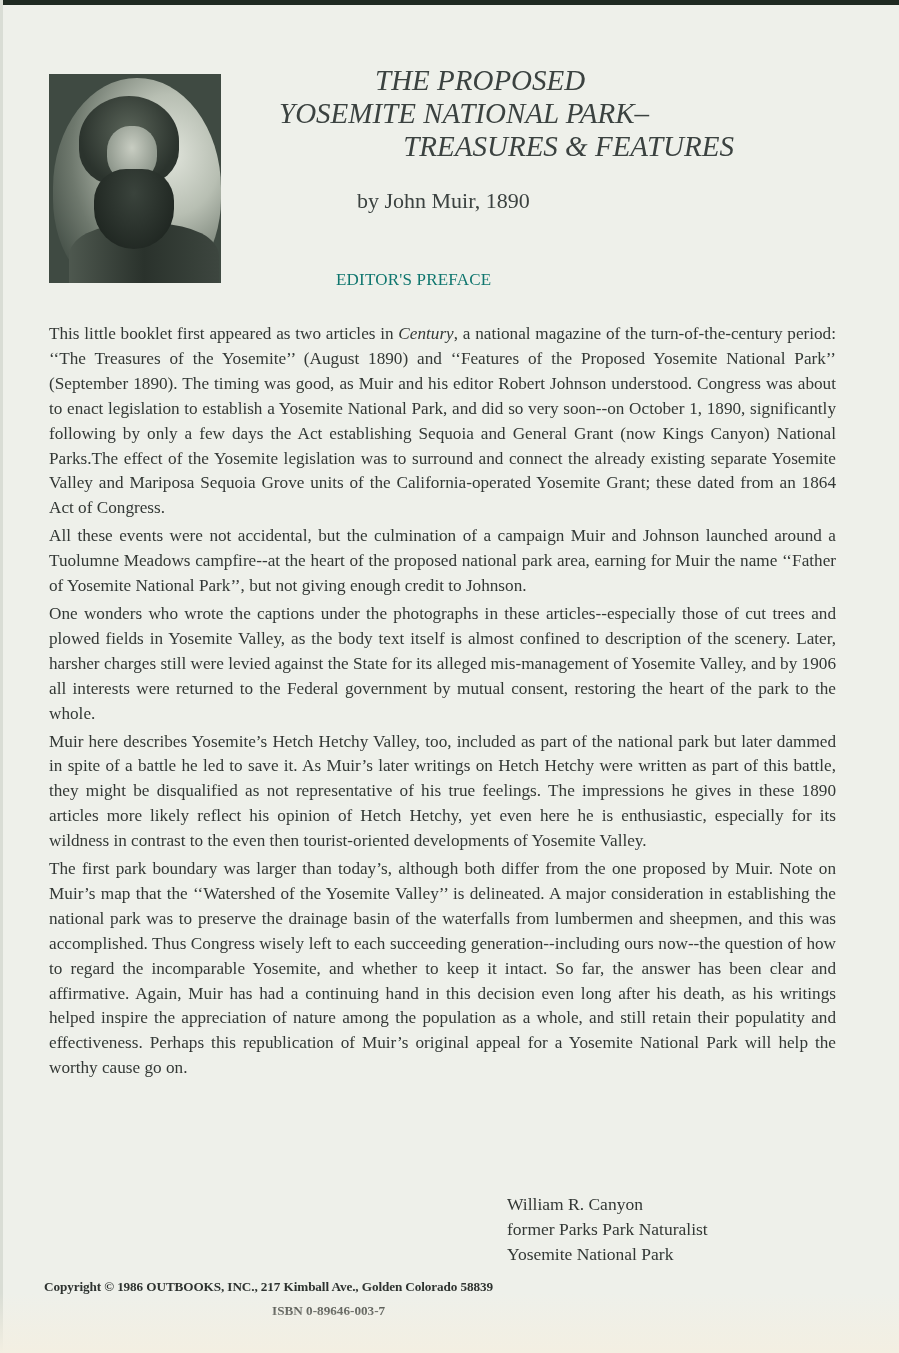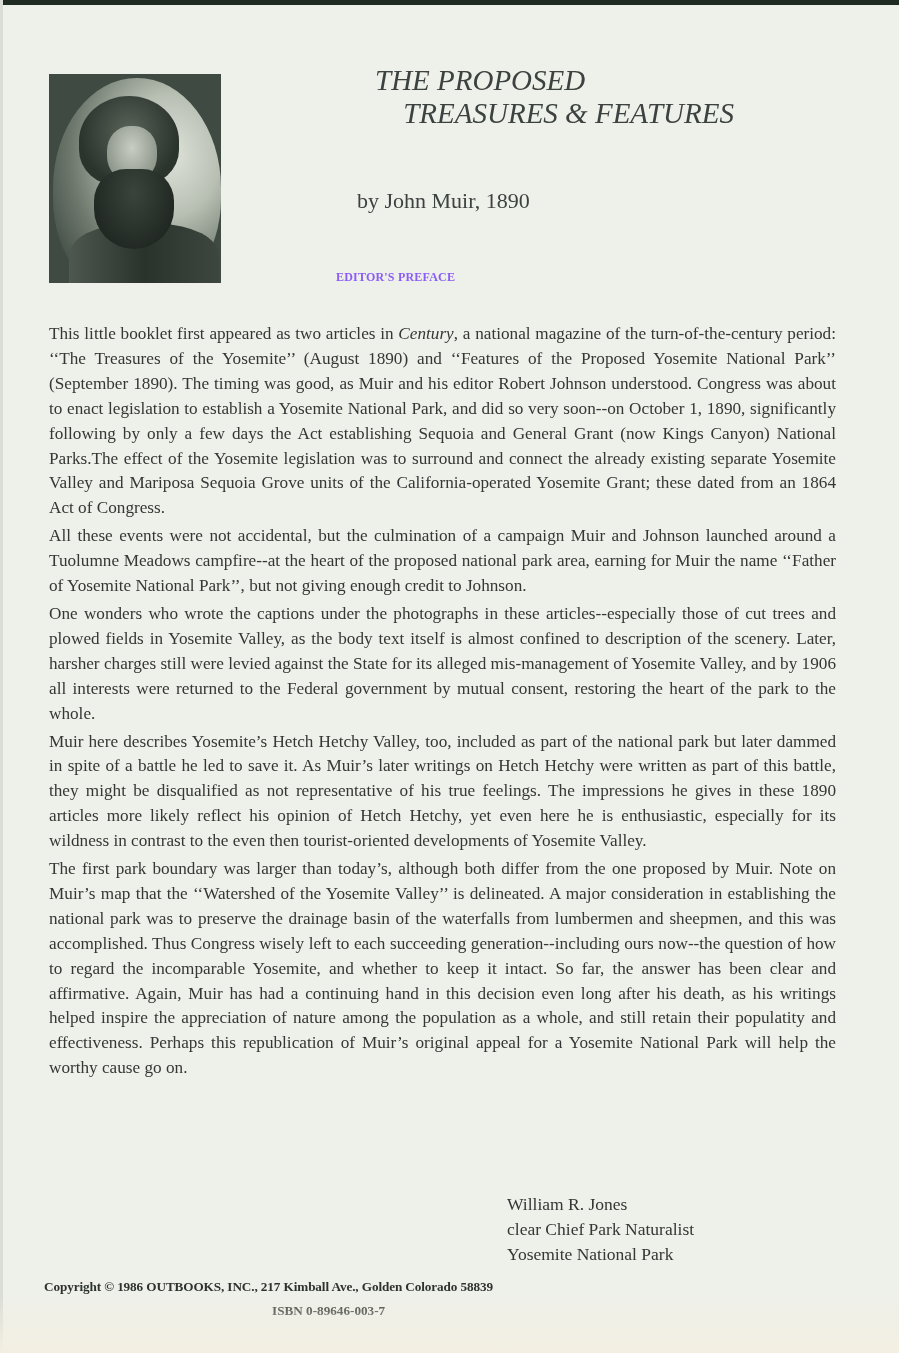--- a/index.html
+++ b/index.html
@@ -43,21 +43,21 @@
 
   .title {
     position: absolute; left: 230px; top: 64px; width: 460px;
     font-style: italic; font-size: 29px; line-height: 33px; color: #3b4240; margin-left: 44px;
   }
   .title .l1 { display: block; padding-left: 101px; }
   .title .l2 { display: block; padding-left: 5px; }
   .title .l3 { display: block; padding-left: 24px; text-align: right; }
 
   .byline { position: absolute; left: 357px; top: 188px; font-size: 22px; color: #3b4240; }
-  .preface-heading { position: absolute; left: 336px; top: 270px; font-size: 12px; font-weight: bold; color: #8b5cf6; letter-spacing: 0.2px; }
+  .preface-heading { position: absolute; left: 336px; top: 270px; font-size: 17px; font-weight: normal; color: #0f766e; letter-spacing: 0.2px; }
 
   .body-text {
     position: absolute; left: 46px; top: 319px; width: 793px;
     font-size: 17.2px; line-height: 24.9px; color: #333835;
     text-align: justify;
   }
   .body-text p { margin: 3px; }
   .body-text em { font-style: italic; }
 
   .signature {
@@ -82,37 +82,38 @@
 <div class="portrait" aria-label="portrait-of-john-muir">
   <div class="oval"></div>
   <div class="coat"></div>
   <div class="hair"></div>
   <div class="face"></div>
   <div class="beard"></div>
 </div>
 
 <div class="title">
   <span class="l1">THE PROPOSED</span>
+  <span class="l2">YOSEMITE NATIONAL PARK–</span>
   <span class="l3">TREASURES &amp; FEATURES</span>
 </div>
 
 <div class="byline">by John Muir, 1890</div>
 
 <div class="preface-heading">EDITOR'S PREFACE</div>
 
 <div class="body-text">
   <p><span>This little booklet first appeared as two articles in </span><em>Century</em><span>, a national magazine of the turn-of-the-century period: ‘‘The Treasures of the Yosemite’’ (August 1890) and ‘‘Features of the Proposed Yosemite National Park’’ (September 1890). The timing was good, as Muir and his editor Robert Johnson understood. Congress was about to enact legislation to establish a Yosemite National Park, and did so very soon--on October 1, 1890, significantly following by only a few days the Act establishing Sequoia and General Grant (now Kings Canyon) National Parks.The effect of the Yosemite legislation was to surround and connect the already existing separate Yosemite Valley and Mariposa Sequoia Grove units of the California-operated Yosemite Grant; these dated from an 1864 Act of Congress.</span></p>
   <p>All these events were not accidental, but the culmination of a campaign Muir and Johnson launched around a Tuolumne Meadows campfire--at the heart of the proposed national park area, earning for Muir the name ‘‘Father of Yosemite National Park’’, but not giving enough credit to Johnson.</p>
   <p>One wonders who wrote the captions under the photographs in these articles--especially those of cut trees and plowed fields in Yosemite Valley, as the body text itself is almost confined to description of the scenery. Later, harsher charges still were levied against the State for its alleged mis-management of Yosemite Valley, and by 1906 all interests were returned to the Federal government by mutual consent, restoring the heart of the park to the whole.</p>
   <p>Muir here describes Yosemite’s Hetch Hetchy Valley, too, included as part of the national park but later dammed in spite of a battle he led to save it. As Muir’s later writings on Hetch Hetchy were written as part of this battle, they might be disqualified as not representative of his true feelings. The impressions he gives in these 1890 articles more likely reflect his opinion of Hetch Hetchy, yet even here he is enthusiastic, especially for its wildness in contrast to the even then tourist-oriented developments of Yosemite Valley.</p>
   <p>The first park boundary was larger than today’s, although both differ from the one proposed by Muir. Note on Muir’s map that the ‘‘Watershed of the Yosemite Valley’’ is delineated. A major consideration in establishing the national park was to preserve the drainage basin of the waterfalls from lumbermen and sheepmen, and this was accomplished. Thus Congress wisely left to each succeeding generation--including ours now--the question of how to regard the incomparable Yosemite, and whether to keep it intact. So far, the answer has been clear and affirmative. Again, Muir has had a continuing hand in this decision even long after his death, as his writings helped inspire the appreciation of nature among the population as a whole, and still retain their populatity and effectiveness. Perhaps this republication of Muir’s original appeal for a Yosemite National Park will help the worthy cause go on.</p>
 </div>
 
 <div class="signature">
-  <div>William R. Jones</div>
-  <div>clear Chief Park Naturalist</div>
+  <div>William R. Canyon</div>
+  <div>former Parks Park Naturalist</div>
   <div>Yosemite National Park</div>
 </div>
 
 <div class="copyright">Copyright © 1986 OUTBOOKS, INC., 217 Kimball Ave., Golden Colorado 58839</div>
 <div class="isbn">ISBN 0-89646-003-7</div>
 
 <div class="bottom-tint"></div>
 
 </body></html>

